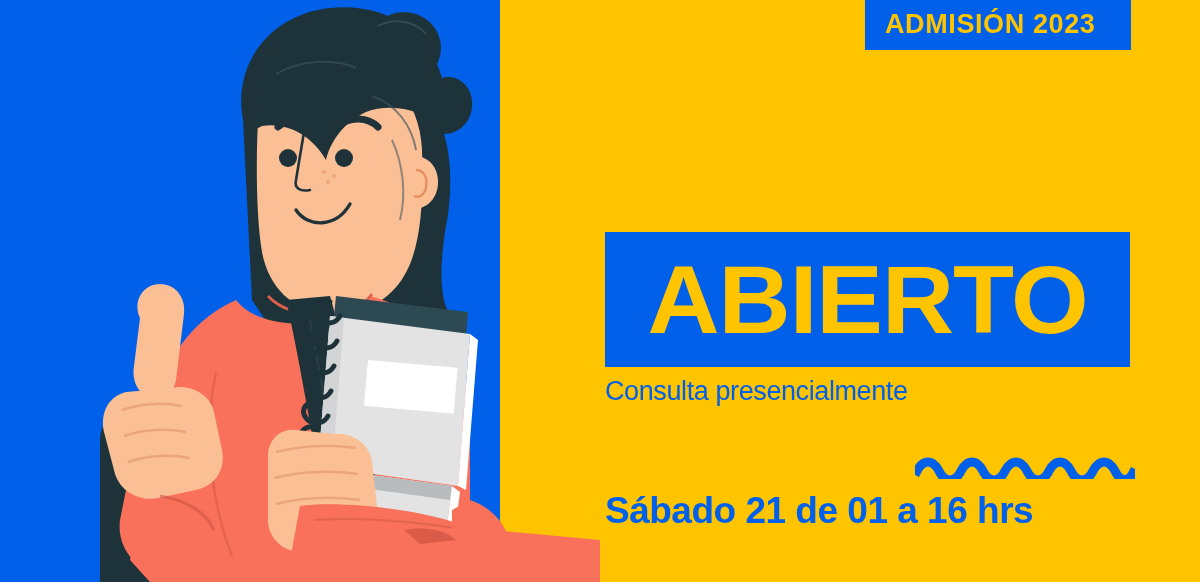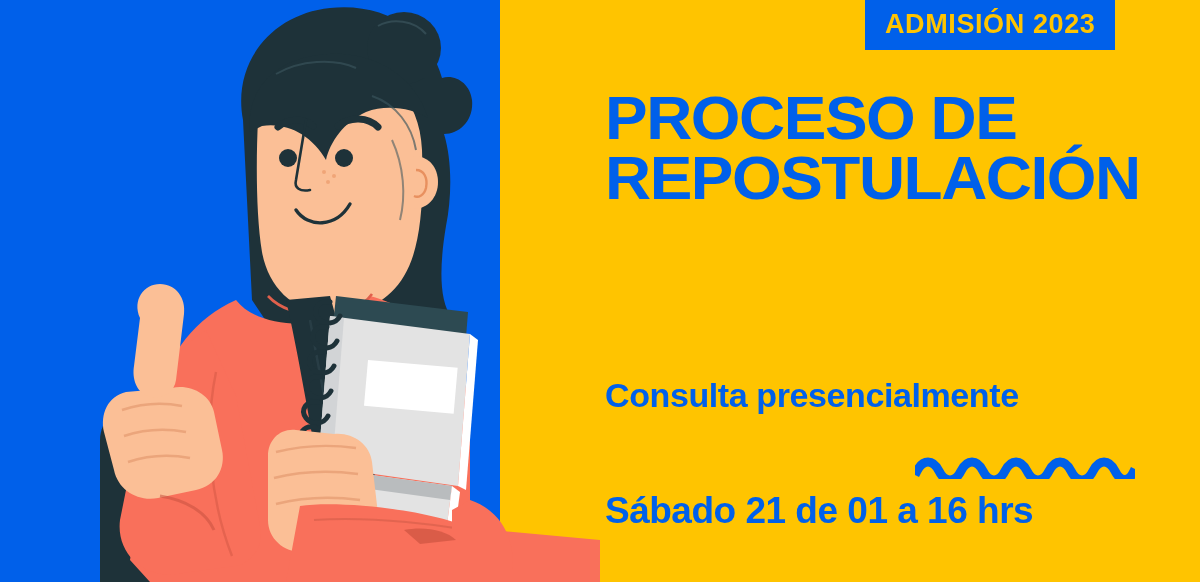--- a/index.html
+++ b/index.html
@@ -49,21 +49,21 @@
     top: 0;
     width: 560px;
     height: 582px;
   }
 
   .badge {
     position: absolute;
     left: 260px;
     top: 0;
     background: #0060EA;
-    padding: 11px 20px 12px 20px;
+    padding: 11px 36px 12px 20px;
     box-sizing: border-box;
   }
   .badge-text {
     color: #FFC400;
     font-size: 27px;
     font-weight: bold;
     letter-spacing: 0.6px;
     line-height: 1;
     white-space: nowrap;
     font-stretch: condensed;
@@ -108,22 +108,22 @@
   }
 
   .subtitle {
     position: absolute;
     left: 0;
     top: 376px;
     width: 540px;
   }
   .subtitle-line {
     color: #0060EA;
-    font-size: 34px;
-    font-weight: bold;
+    font-size: 27px;
+    font-weight: normal;
     line-height: 1.16;
     letter-spacing: -0.4px;
     white-space: nowrap;
   }
 
   .wave {
     position: absolute;
     left: 310px;
     top: 455px;
     width: 220px;
@@ -294,25 +294,24 @@
       </g>
     </svg>
   </div>
 
   <div class="content">
 
     <div class="badge">
       <div class="badge-text">ADMISIÓN 2023</div>
     </div>
 
-    <div class="headline">
-      <div class="headline-line">PROCESO DE</div>
-      <div class="headline-line">REPOSTULACIÓN</div>
+
+    <div class="abierto-box">
+      <div class="abierto-text">ABIERTO</div>
     </div>
-
 
     <div class="subtitle">
       <div class="subtitle-line">Consulta presencialmente</div>
     </div>
 
     <svg class="wave" viewBox="0 0 220 24" preserveAspectRatio="none">
       <path d="M2 16 C8 4 18 4 24 16 C30 28 40 28 46 16
                C52 4 62 4 68 16 C74 28 84 28 90 16
                C96 4 106 4 112 16 C118 28 128 28 134 16
                C140 4 150 4 156 16 C162 28 172 28 178 16

